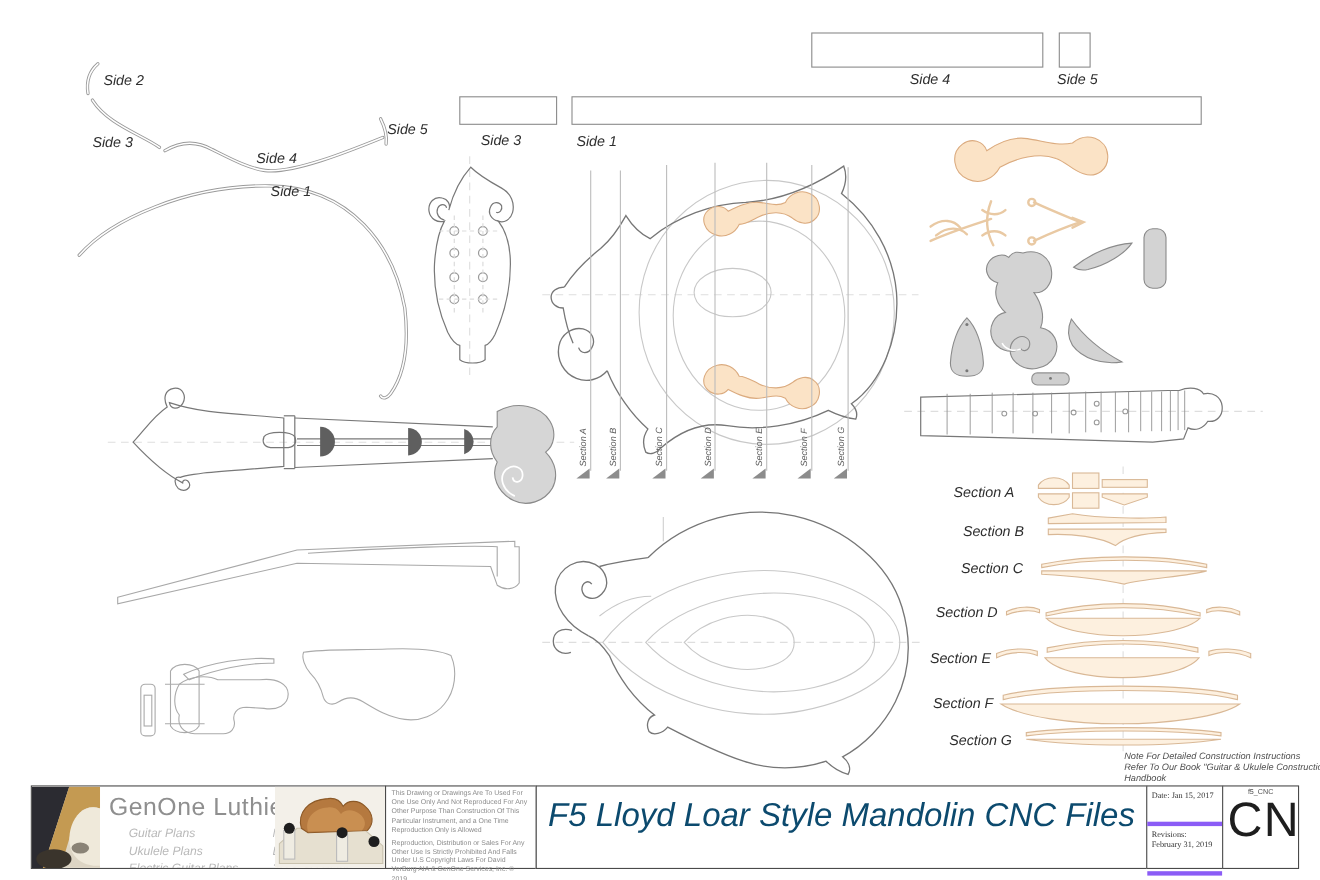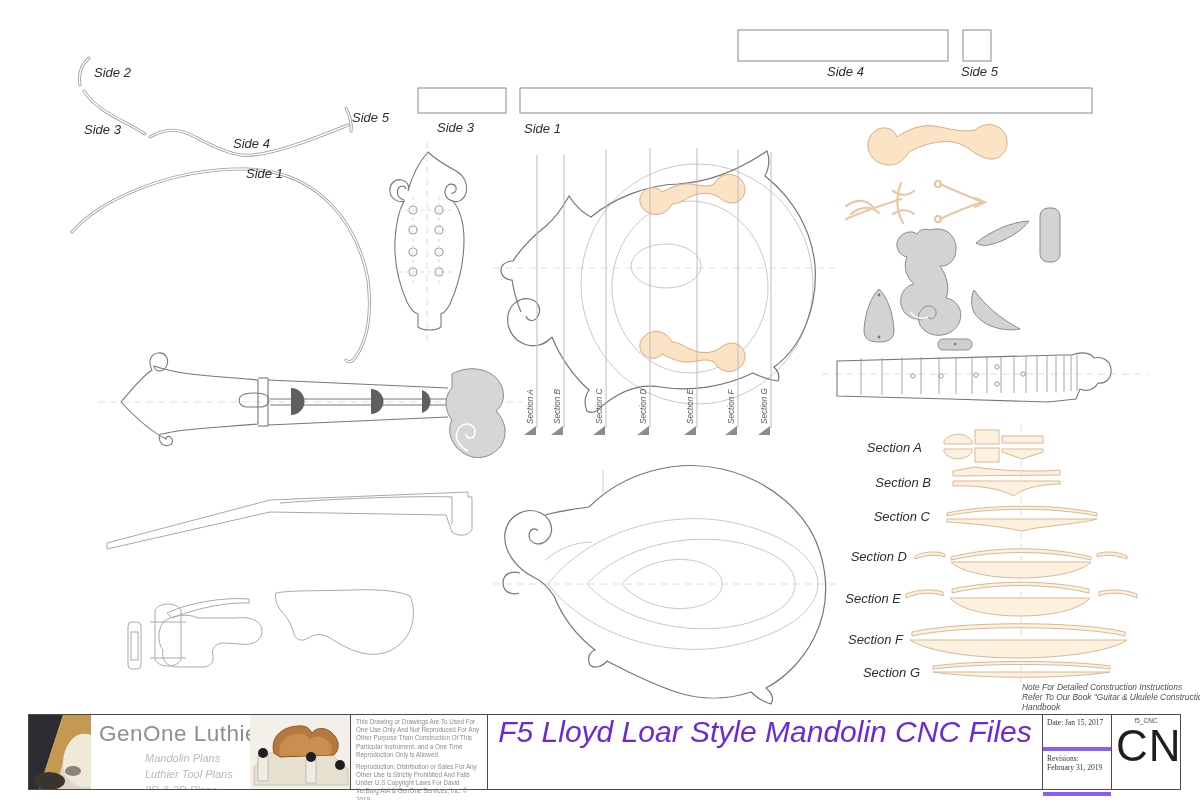--- a/index.html
+++ b/index.html
@@ -16,21 +16,21 @@
   .tb{position:absolute;top:714px;height:76px;box-sizing:border-box;
       border:1px solid #4a4a4a;background:#fff;}
   .tb-logo{left:28px;width:323px;overflow:hidden;}
   .tb-legal{left:350px;width:138px;padding:3px 5px;
             font-size:6.3px;line-height:1.3;color:#8b8b8b;}
   .tb-legal p{margin:0 0 4px 0;}
   .tb-title{left:487px;width:556px;text-align:center;}
   .tb-date{left:1042px;width:70px;font-size:7.5px;color:#333;}
   .tb-cnc{left:1111px;width:70px;overflow:hidden;}
   .supply-name{font-style:italic;font-size:19px;color:#1c1c1c;margin-top:7px;}
-  .sheet-title{font-style:italic;font-size:30px;color:#6d28d9;margin-top:0;
+  .sheet-title{font-style:italic;font-size:30px;color:#0c4a6e;margin-top:10px;
                white-space:nowrap;}
   .date-row{padding:3px 4px 20px 4px;border-bottom:4px solid #8b5cf6;font-family:Liberation Serif, serif;}
   .scale-note{padding:4px 4px;font-size:6.2px;line-height:1.3;color:#777;}
   .file-code{font-size:6.5px;color:#555;text-align:center;padding-top:2px;}
   .big-code{font-size:44px;color:#1e1e1e;letter-spacing:1px;line-height:1.0;
             margin-left:4px;white-space:nowrap;}
   .logo-title{position:absolute;left:70px;top:6px;font-size:22.5px;
               color:#8f8f8f;letter-spacing:.5px;white-space:nowrap;}
   .logo-cats{position:absolute;left:88px;top:36px;font-style:italic;
              font-size:11px;color:#b9b9b9;line-height:1.45;}
@@ -353,20 +353,25 @@
   <svg width="62" height="74" style="position:absolute;left:0;top:0">
     <rect width="62" height="74" fill="#ddd5c4"></rect>
     <path d="M0,0 L34,0 L10,74 L0,74 Z" fill="#2b2b31"></path>
     <path d="M34,0 L62,0 L62,20 C50,16 42,22 38,34 L26,74 L10,74 Z" fill="#c49a52"></path>
     <path d="M62,20 C50,16 40,24 36,36 C30,55 38,70 56,72 L62,72 Z" fill="#efe9da"></path>
     <ellipse cx="20" cy="66" rx="16" ry="9" fill="#3a342c"></ellipse>
     <ellipse cx="44" cy="56" rx="8" ry="5" fill="#8a8376"></ellipse>
   </svg>
   <div class="logo-title">GenOne Luthier Supplies</div>
   <div class="logo-cats">
+    <div class="col">
+      <div>Guitar Plans</div>
+      <div>Ukulele Plans</div>
+      <div>Electric Guitar Plans</div>
+    </div>
     <div class="col col2">
       <div>Mandolin Plans</div>
       <div>Luthier Tool Plans</div>
       <div>2D &amp; 3D Plans</div>
     </div>
   </div>
   <svg width="100" height="74" style="position:absolute;right:0;top:0">
     <rect width="100" height="74" fill="#f3f0e9"></rect>
     <path d="M4,52 L20,38 L80,38 L98,54 L98,70 L4,70 Z" fill="#e6e0d0" stroke="#c9c2ae"></path>
     <path d="M24,38 C20,24 30,12 48,11 C56,10 60,14 62,18 C66,12 76,12 82,18 C90,25 90,34 84,40 L30,42 Z" fill="#b5793f" stroke="#8d5a28"></path>

